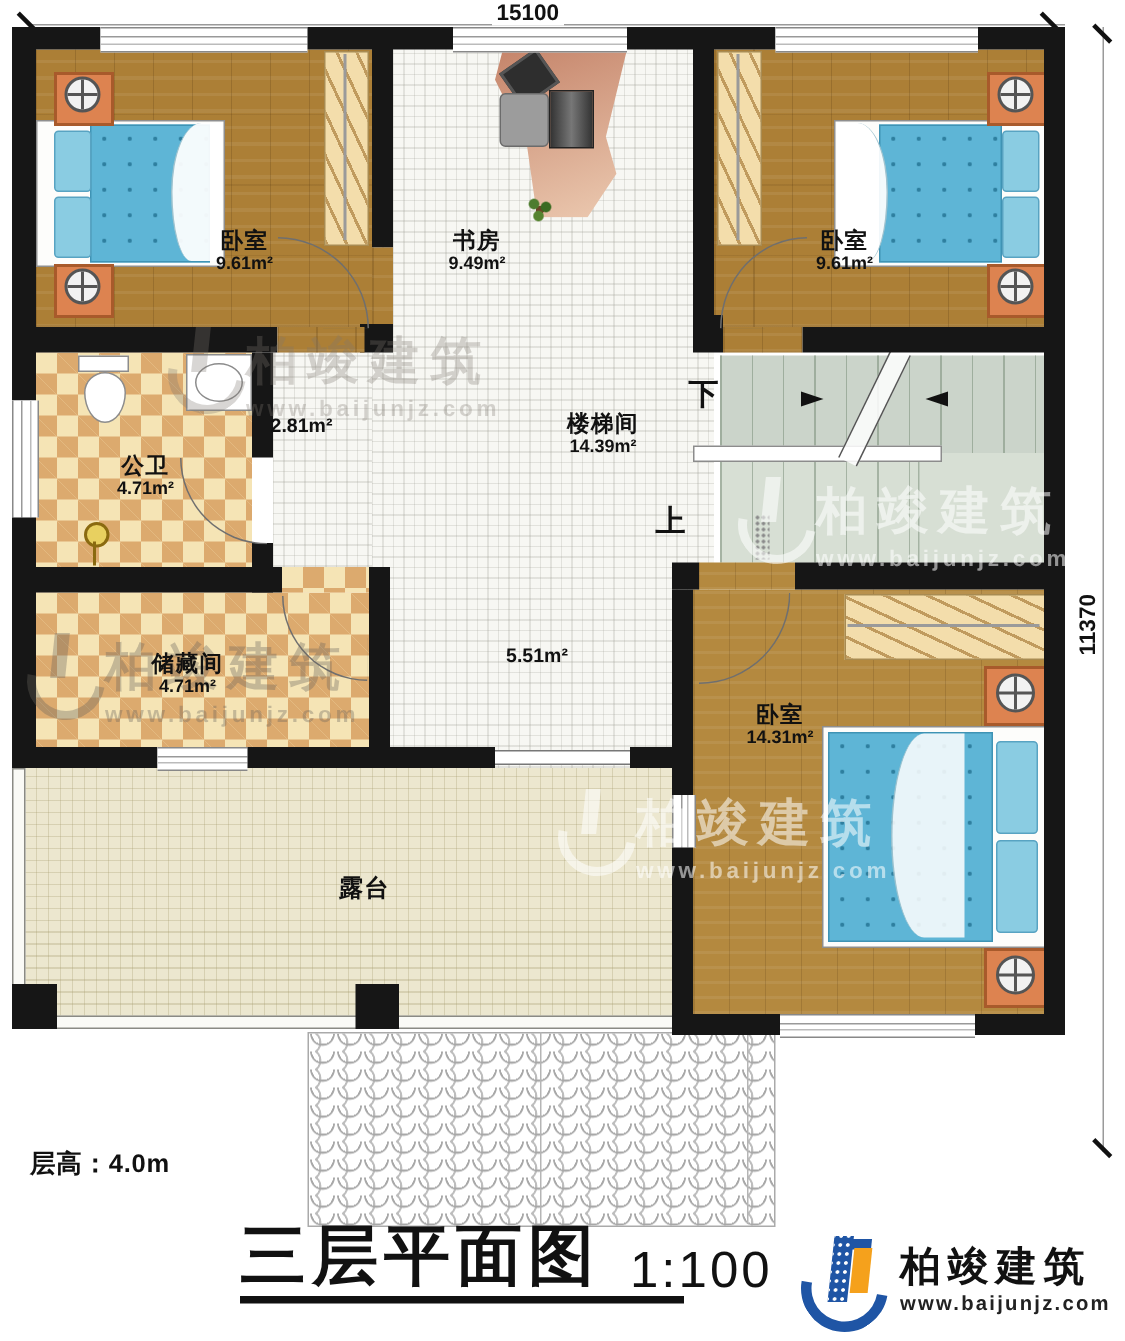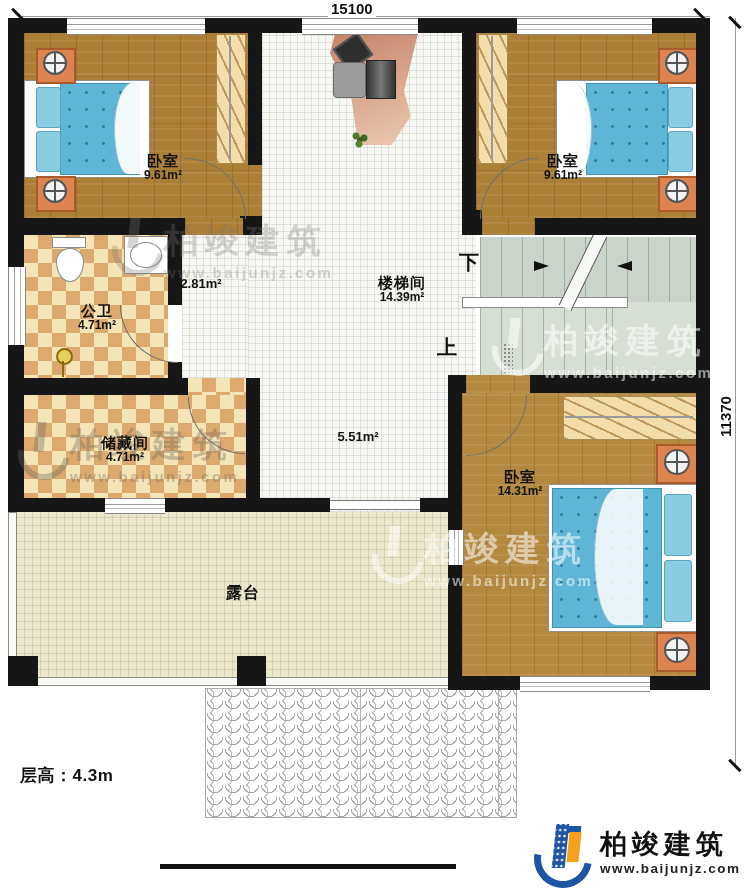--- a/index.html
+++ b/index.html
@@ -277,20 +277,24 @@
     <div class="wm-text">
         <div class="wm-name" style="font-size:34px;">柏竣建筑</div>
       <div class="wm-site" style="font-size:15px;">www.baijunjz.com</div>
       </div>
   </div>
 
   <div class="abs room-label" style="left:118px;top:152px;width:90px;">
     <span class="room-name">卧室</span>
     <span class="room-area">9.61m²</span>
   </div>
+  <div class="abs room-label" style="left:273px;top:152px;width:90px;">
+    <span class="room-name">书房</span>
+    <span class="room-area">9.49m²</span>
+  </div>
   <div class="abs room-label" style="left:518px;top:152px;width:90px;">
     <span class="room-name">卧室</span>
     <span class="room-area">9.61m²</span>
   </div>
   <div class="abs room-label" style="left:52px;top:302px;width:90px;">
     <span class="room-name">公卫</span>
     <span class="room-area">4.71m²</span>
   </div>
   <div class="abs room-label" style="left:165px;top:277px;width:72px;">
     <span class="room-area" style="font-size:13px;">2.81m²</span>
@@ -309,22 +313,26 @@
   <div class="abs room-label" style="left:474px;top:468px;width:92px;">
     <span class="room-name">卧室</span>
     <span class="room-area">14.31m²</span>
   </div>
   <div class="abs room-label" style="left:198px;top:584px;width:90px;">
     <span class="room-name" style="font-size:16px;">露台</span>
   </div>
   <div class="abs dir" style="left:459px;top:249px;">下</div>
   <div class="abs dir" style="left:437px;top:334px;">上</div>
 
-  <div class="abs foot-line" style="left:20px;top:764px;">层高：4.3m</div>
-
+  <div class="abs foot-line" style="left:20px;top:764px;">层高：4.0m</div>
+
+  <div class="abs" style="left:160px;top:808px;display:flex;align-items:flex-end;gap:20px;">
+    <span class="title-big">三层平面图</span>
+    <span class="title-scale">1:100</span>
+  </div>
   <div class="abs" style="left:160px;top:864px;width:296px;height:5px;background:#111;"></div>
 
   <div class="abs" style="left:534px;top:824px;display:flex;align-items:center;gap:8px;">
     <div class="logo-mark">
       <div class="swoosh"></div>
         <div class="tower"></div>
         <div class="cap"></div>
         <div class="wing"></div>
     </div>
     <div>

